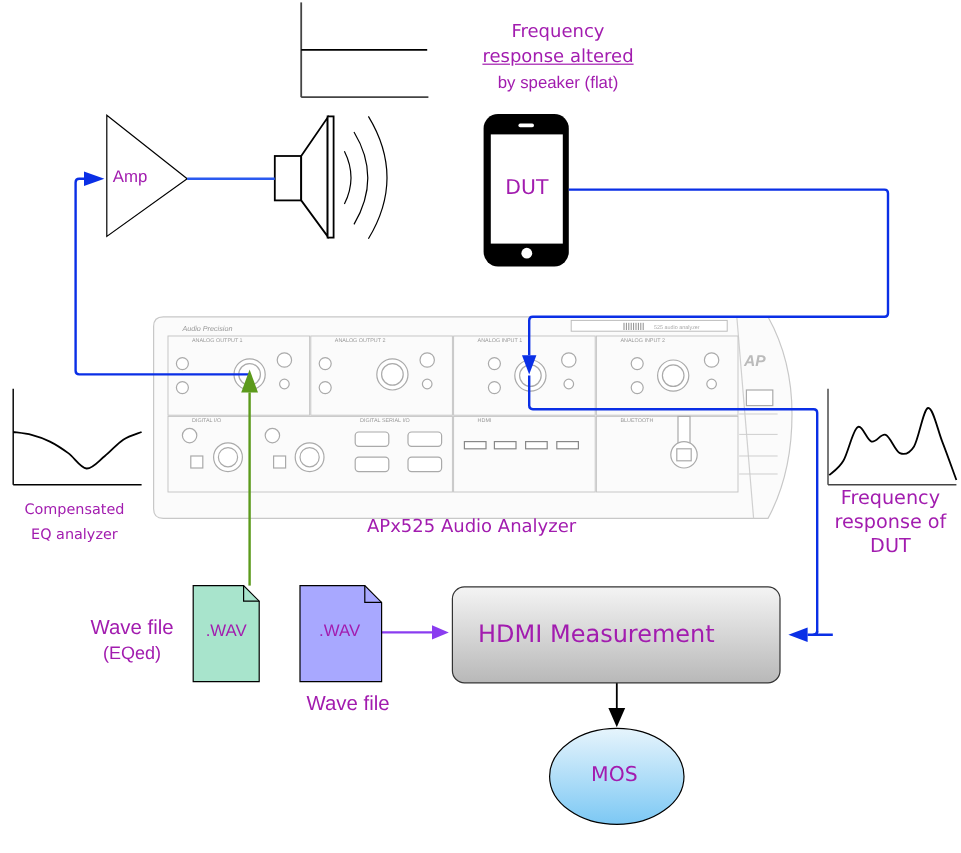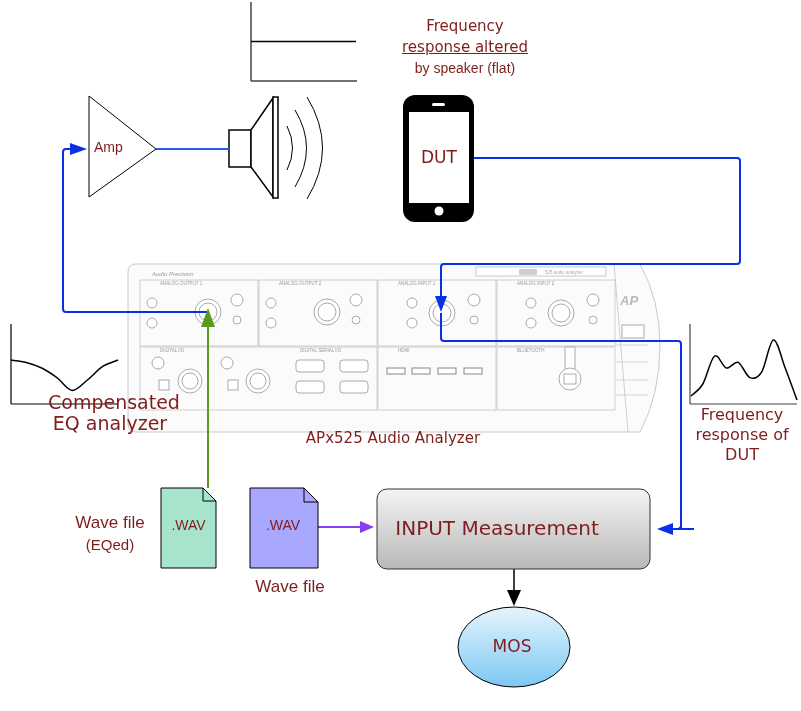--- a/index.html
+++ b/index.html
@@ -1,18 +1,18 @@
 <!DOCTYPE html>
 <html><head>
 <meta charset="utf-8">
 <style>
   html, body { margin: 0; padding: 0; background: #ffffff; }
   body { width: 801px; height: 711px; position: relative; overflow: hidden; font-family: "Liberation Sans", sans-serif; color: #000; }
   svg#diagram { position: absolute; left: 0; top: 0; }
-  .lbl { position: absolute; text-align: center; color: #7f1d1d; white-space: nowrap; }
+  .lbl { position: absolute; text-align: center; color: #a21caf; white-space: nowrap; }
   .lbl-dj { font-family: "DejaVu Sans", sans-serif; }
   .ls { font-family: "Liberation Sans", sans-serif; }
 </style>
 </head>
 <body>
 
 <svg id="diagram" width="801" height="711" viewBox="0 0 801 711" xmlns="http://www.w3.org/2000/svg">
   <defs>
     <linearGradient id="pesqGrad" x1="0" y1="0" x2="0" y2="1">
       <stop offset="0" stop-color="#f4f4f4"></stop>
@@ -204,21 +204,21 @@
 <div class="lbl" style="left:385px; top:16px; width:160px; font-size:16px; line-height:21px;">
   <div class="lbl-dj" style="font-size:15px;">Frequency</div>
   <div class="lbl-dj" style="font-size:15px;text-decoration:underline;">response altered</div>
   <div class="ls" style="font-size:14px;">by speaker  (flat)</div>
 </div>
 
 <div class="lbl" style="left:94px; top:139px; font-size:14px;">Amp</div>
 
 <div class="lbl lbl-dj" style="left:409px; top:147px; width:60px; font-size:17px;">DUT</div>
 
-<div class="lbl lbl-dj" style="left:0px; top:392px; width:124px; font-size:19px; line-height:21px;padding-left:48px;">
+<div class="lbl lbl-dj" style="left:0px; top:414px; width:124px; font-size:12px; line-height:21px;">
   <div>Compensated</div>
   <div>EQ analyzer</div>
 </div>
 
 <div class="lbl lbl-dj" style="left:268px; top:429px; width:250px; font-size:15px;">APx525 Audio Analyzer</div>
 
 <div class="lbl lbl-dj" style="left:682px; top:405px; width:120px; font-size:16px; line-height:20px;">
   <div>Frequency</div>
   <div>response of</div>
   <div>DUT</div>
@@ -229,15 +229,15 @@
   <div style="font-size:15px;">(EQed)</div>
 </div>
 
 <div class="lbl ls" style="left:161px; top:517px; width:55px; font-size:14px;">.WAV</div>
 <div class="lbl ls" style="left:250px; top:517px; width:66px; font-size:14px;">.WAV</div>
 
 <div class="lbl ls" style="left:220px; top:576px; width:140px; line-height:22px;">
   <div style="font-size:17px;">Wave file</div>
 </div>
 
-<div class="lbl lbl-dj" style="left:387px; top:516px; width:220px; font-size:20px;">INPUT Measurement</div>
+<div class="lbl lbl-dj" style="left:387px; top:516px; width:220px; font-size:20px;">HDMI Measurement</div>
 
 <div class="lbl lbl-dj" style="left:458px; top:636px; width:108px; font-size:17px;">MOS</div>
 
 </body></html>

